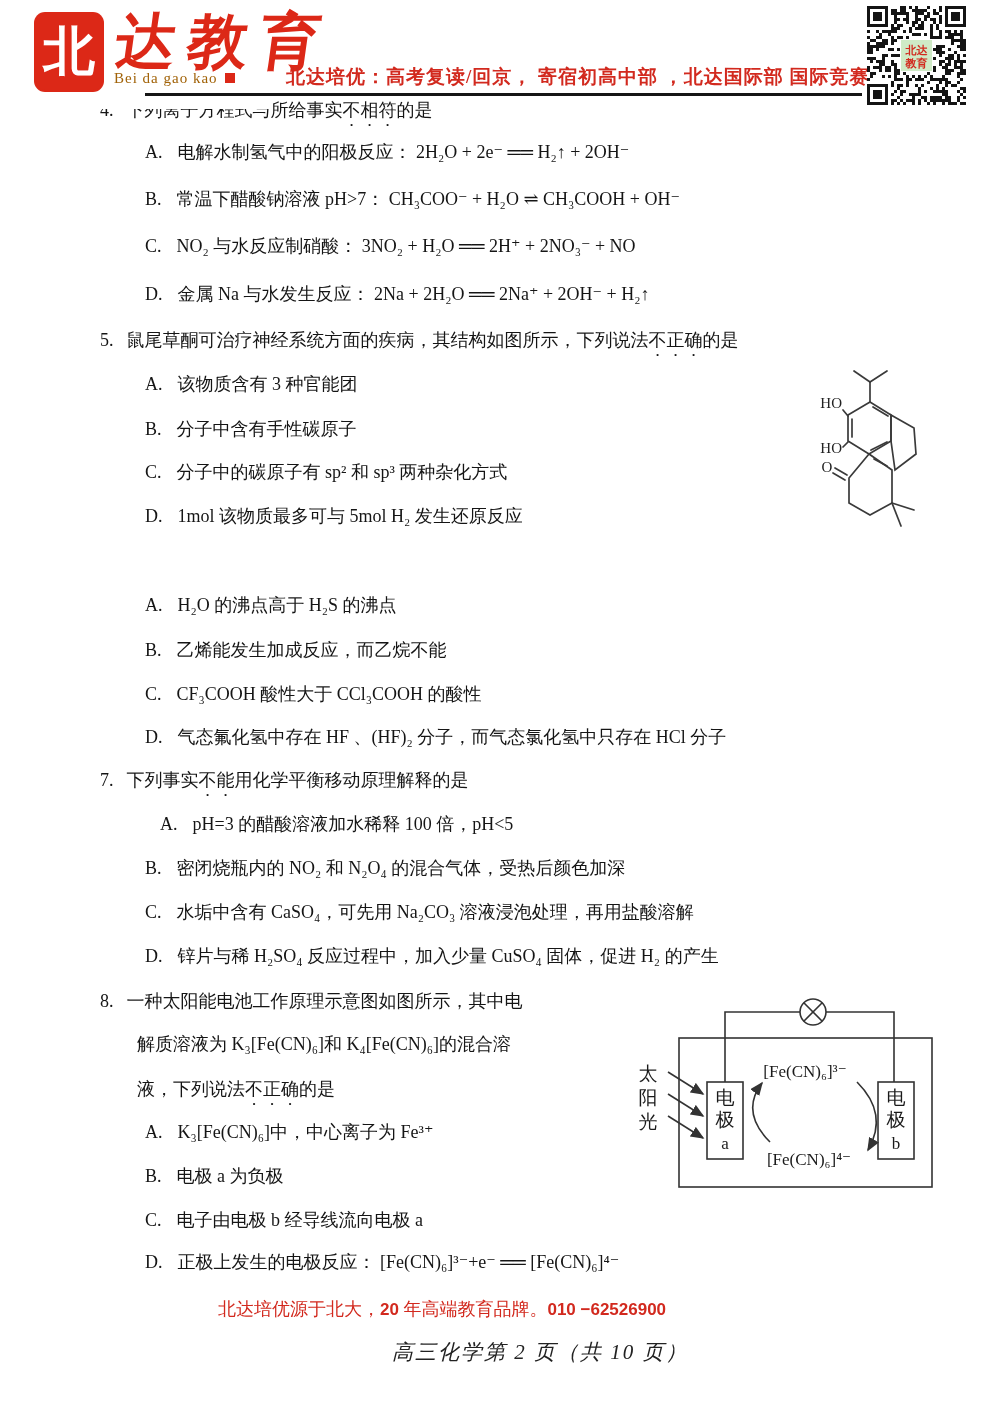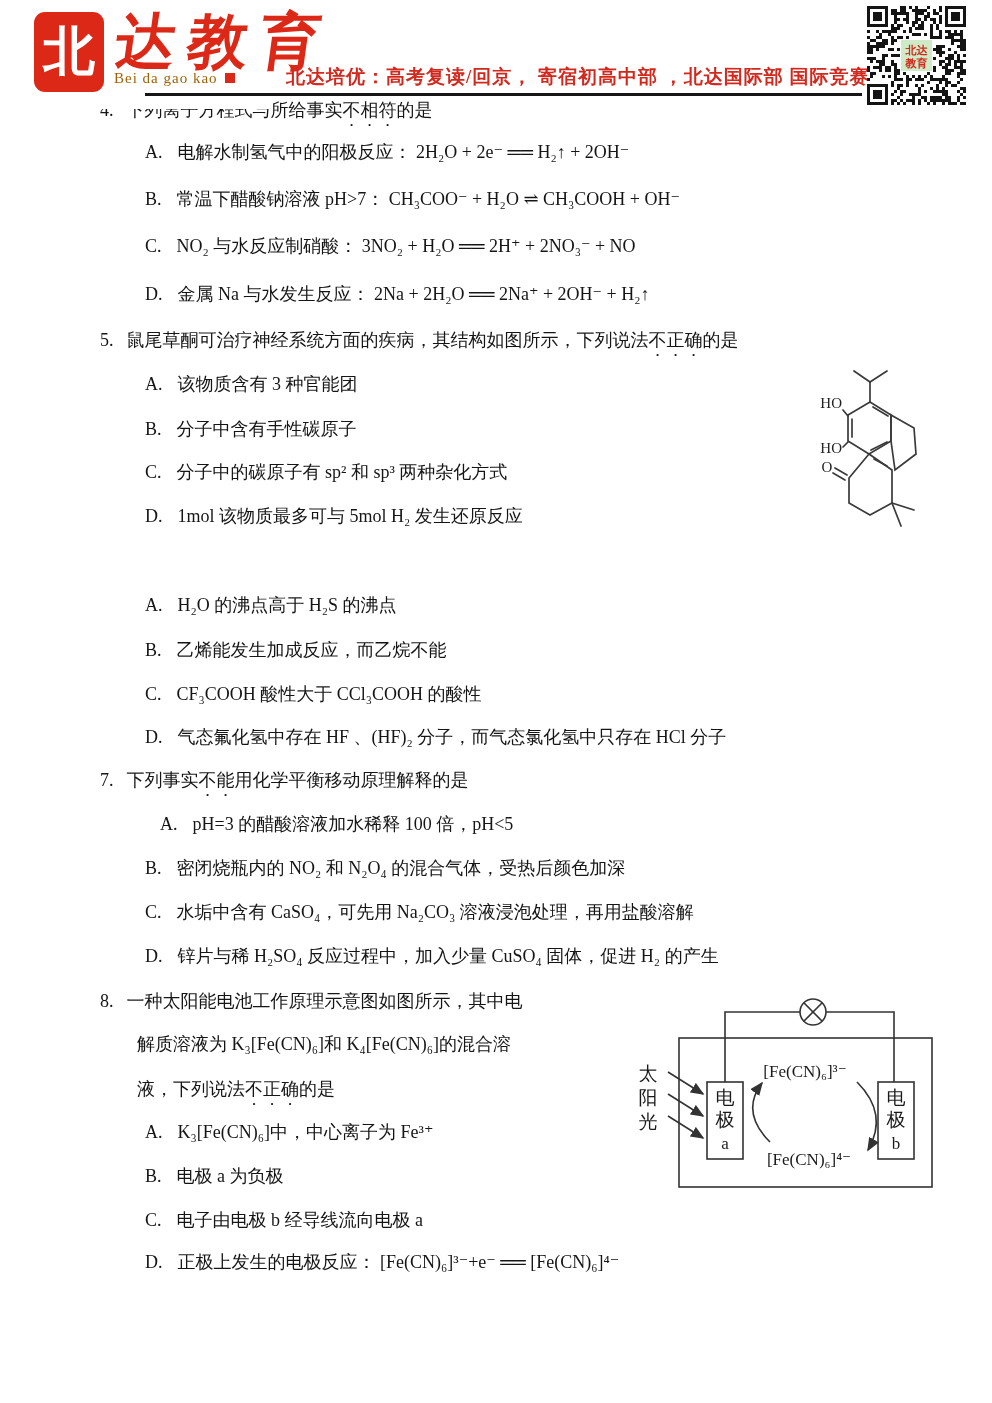--- a/index.html
+++ b/index.html
@@ -521,14 +521,18 @@
       <text x="113" y="134" text-anchor="middle" font-size="19">极</text>
       <text x="113" y="157" text-anchor="middle" font-size="17">a</text>
       <text x="284" y="112" text-anchor="middle" font-size="19">电</text>
       <text x="284" y="134" text-anchor="middle" font-size="19">极</text>
       <text x="284" y="157" text-anchor="middle" font-size="17">b</text>
       <text x="193" y="85" text-anchor="middle" font-size="17">[Fe(CN)₆]³⁻</text>
       <text x="197" y="173" text-anchor="middle" font-size="17">[Fe(CN)₆]⁴⁻</text>
     </g>
   </svg>
 
+  <div class="footer-red">
+    <span>北达培优源于北大，</span><span class="num">20</span><span> 年高端教育品牌。</span><span class="num">010 −62526900</span>
+  </div>
+  <div class="footer-page">高三化学第 2 页（共 10 页）</div>
 
 </div>
 
 </body></html>

